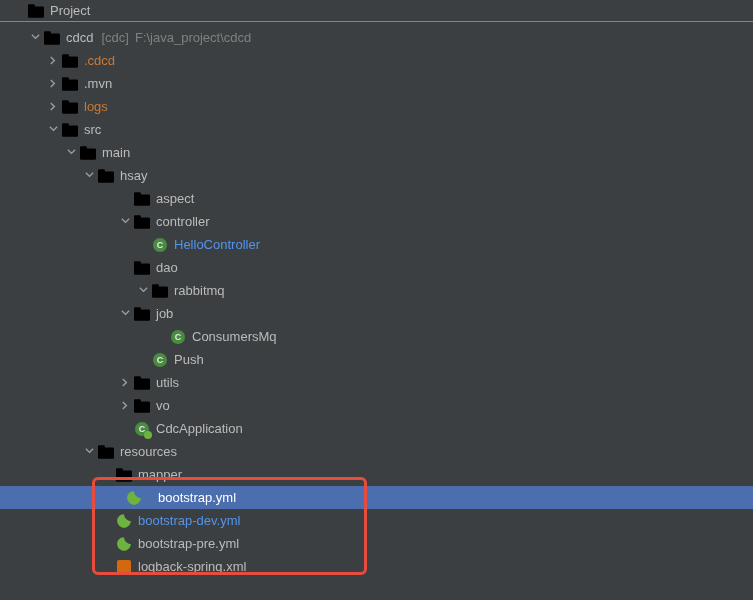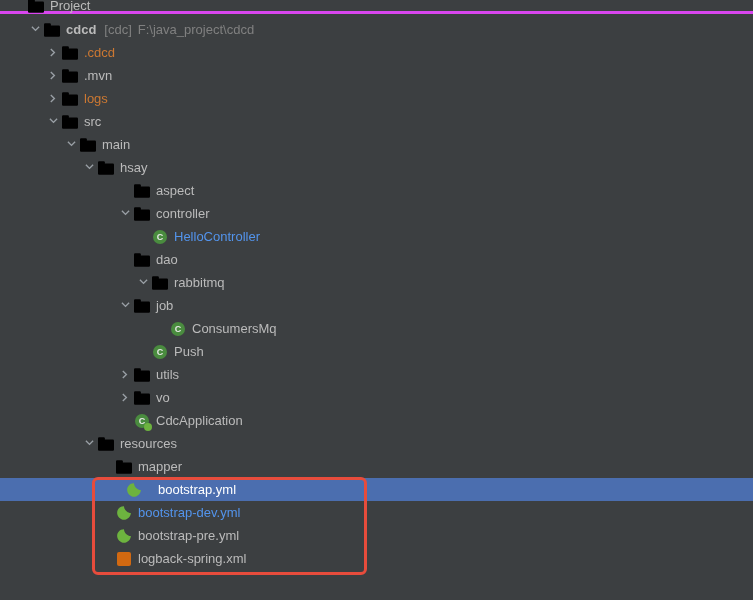--- a/index.html
+++ b/index.html
@@ -7,23 +7,23 @@
       background: #3c3f41;
       font-family: "Segoe UI", Arial, sans-serif;
       font-size: 13px;
       color: #bbbbbb;
       width: 753px;
       height: 600px;
       overflow: hidden;
       position: relative;
     }
     .header {
-      height: 14px;
+      height: 22px;
       background: #3c3f41;
-      border-bottom: 3px solid #d946ef;
+      border-bottom: 1px solid #d946ef;
       display: flex;
       align-items: center;
       padding-left: 28px;
       color: #bbbbbb;
     }
     .tree-container {
       padding-top: 4px;
     }
     .tree-row {
       display: flex;
@@ -52,21 +52,21 @@
       height: 16px;
       margin-right: 6px;
       display: inline-flex;
       align-items: center;
       justify-content: center;
       flex-shrink: 0;
     }
     .label { color: #bbbbbb; }
     .label.highlight { color: #cc7832; }
     .label.blue { color: #5394ec; text-align: right; }
-    .label.bold { font-weight: 700; }
+    .label.bold { font-weight: 400; }
     .bracket { color: #808080; margin-left: 8px; }
     .path { color: #808080; margin-left: 6px; }
     .class-icon { 
       background: #4a8c3f; 
       border-radius: 50%; 
       width: 14px; 
       height: 14px; 
       color: #e8e8e8; 
       font-size: 9px; 
       font-weight: bold;

